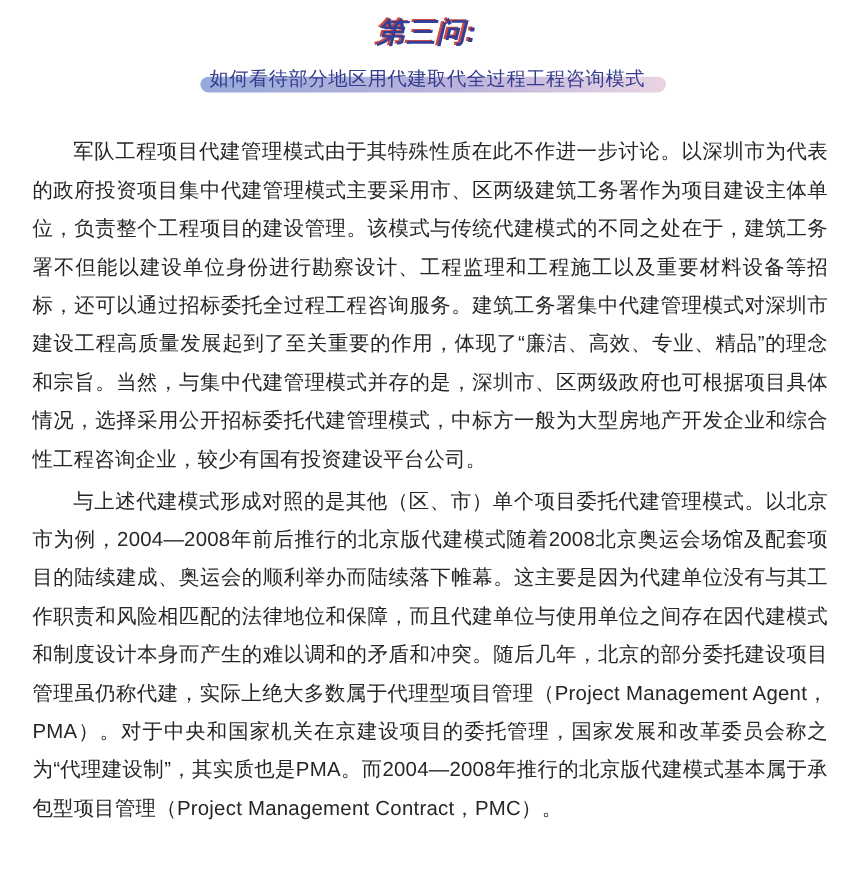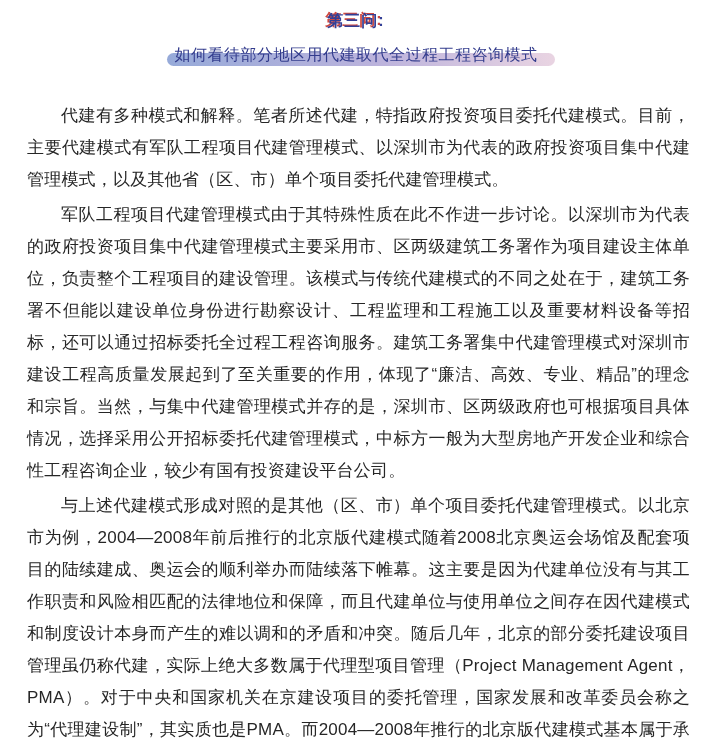--- a/index.html
+++ b/index.html
@@ -13,25 +13,26 @@
     margin: 0 auto;
     background: #ffffff;
     overflow: hidden;
     font-family: "Liberation Sans", "DejaVu Sans", sans-serif;
     box-sizing: border-box;
   }
   .title {
     margin: 0;
     padding-top: 11px;
     text-align: center;
-    font-size: 16px;
+    font-size: 24px;
     font-weight: 700;
     letter-spacing: 1px;
     color: var(--title-color, #333f96);
     text-shadow: -2px -1px 0 var(--title-shadow, #cf4a42);
+    font-style: italic;
   }
   .subtitle-wrap {
     margin-top: 13px;
     text-align: center;
   }
   .subtitle {
     position: relative;
     display: inline-block;
     font-size: 16px;
     font-weight: 400;
@@ -72,18 +73,17 @@
 
 <div class="page">
 
   <h1 class="title">第三问:</h1>
 
   <div class="subtitle-wrap">
     <span class="subtitle">如何看待部分地区用代建取代全过程工程咨询模式</span>
   </div>
 
   <div class="article-body">
-    <p class="para">代建有多种模式和解释。笔者所述代建，特指政府投资项目委托代建模式。目前，主要代建模式有军队工程项目代建管理模式、以深圳市为代表的政府投资项目集中代建管理模式，以及其他省（区、市）单个项目委托代建管理模式。</p>
     <p class="para">军队工程项目代建管理模式由于其特殊性质在此不作进一步讨论。以深圳市为代表的政府投资项目集中代建管理模式主要采用市、区两级建筑工务署作为项目建设主体单位，负责整个工程项目的建设管理。该模式与传统代建模式的不同之处在于，建筑工务署不但能以建设单位身份进行勘察设计、工程监理和工程施工以及重要材料设备等招标，还可以通过招标委托全过程工程咨询服务。建筑工务署集中代建管理模式对深圳市建设工程高质量发展起到了至关重要的作用，体现了“廉洁、高效、专业、精品”的理念和宗旨。当然，与集中代建管理模式并存的是，深圳市、区两级政府也可根据项目具体情况，选择采用公开招标委托代建管理模式，中标方一般为大型房地产开发企业和综合性工程咨询企业，较少有国有投资建设平台公司。</p>
     <p class="para">与上述代建模式形成对照的是其他（区、市）单个项目委托代建管理模式。以北京市为例，2004—2008年前后推行的北京版代建模式随着2008北京奥运会场馆及配套项目的陆续建成、奥运会的顺利举办而陆续落下帷幕。这主要是因为代建单位没有与其工作职责和风险相匹配的法律地位和保障，而且代建单位与使用单位之间存在因代建模式和制度设计本身而产生的难以调和的矛盾和冲突。随后几年，北京的部分委托建设项目管理虽仍称代建，实际上绝大多数属于代理型项目管理（Project Management Agent，PMA）。对于中央和国家机关在京建设项目的委托管理，国家发展和改革委员会称之为“代理建设制”，其实质也是PMA。而2004—2008年推行的北京版代建模式基本属于承包型项目管理（Project Management Contract，PMC）。</p>
   </div>
 
 </div>
 
 </body></html>

